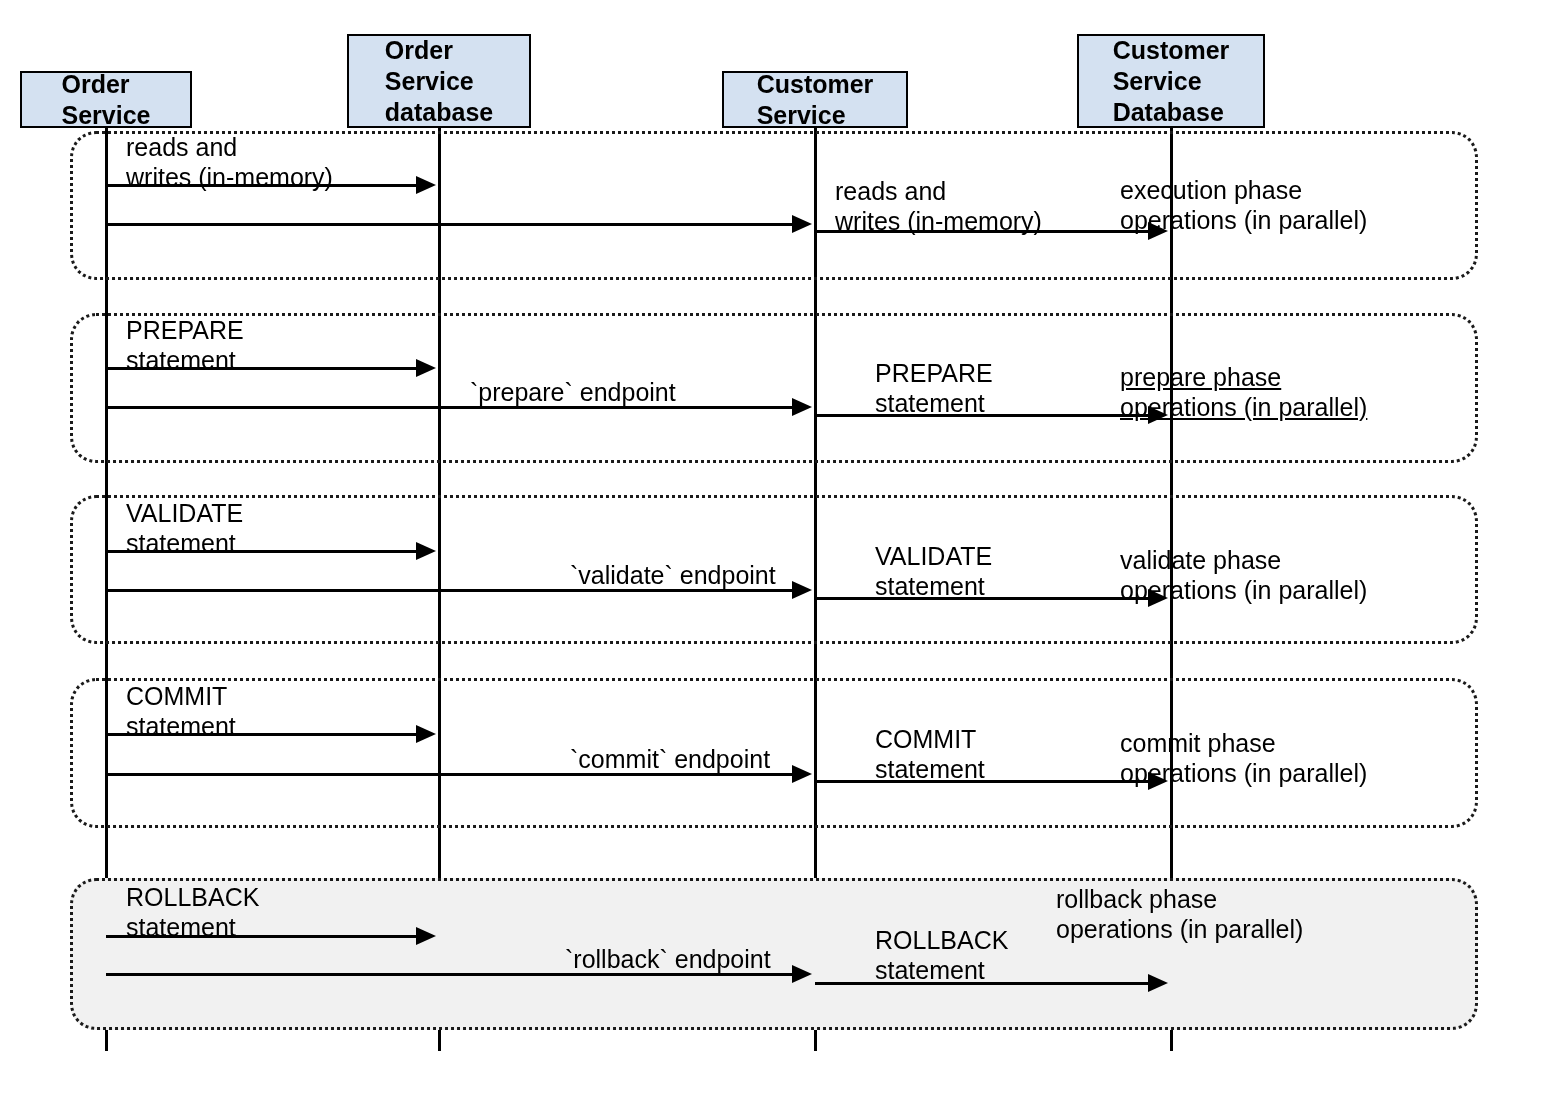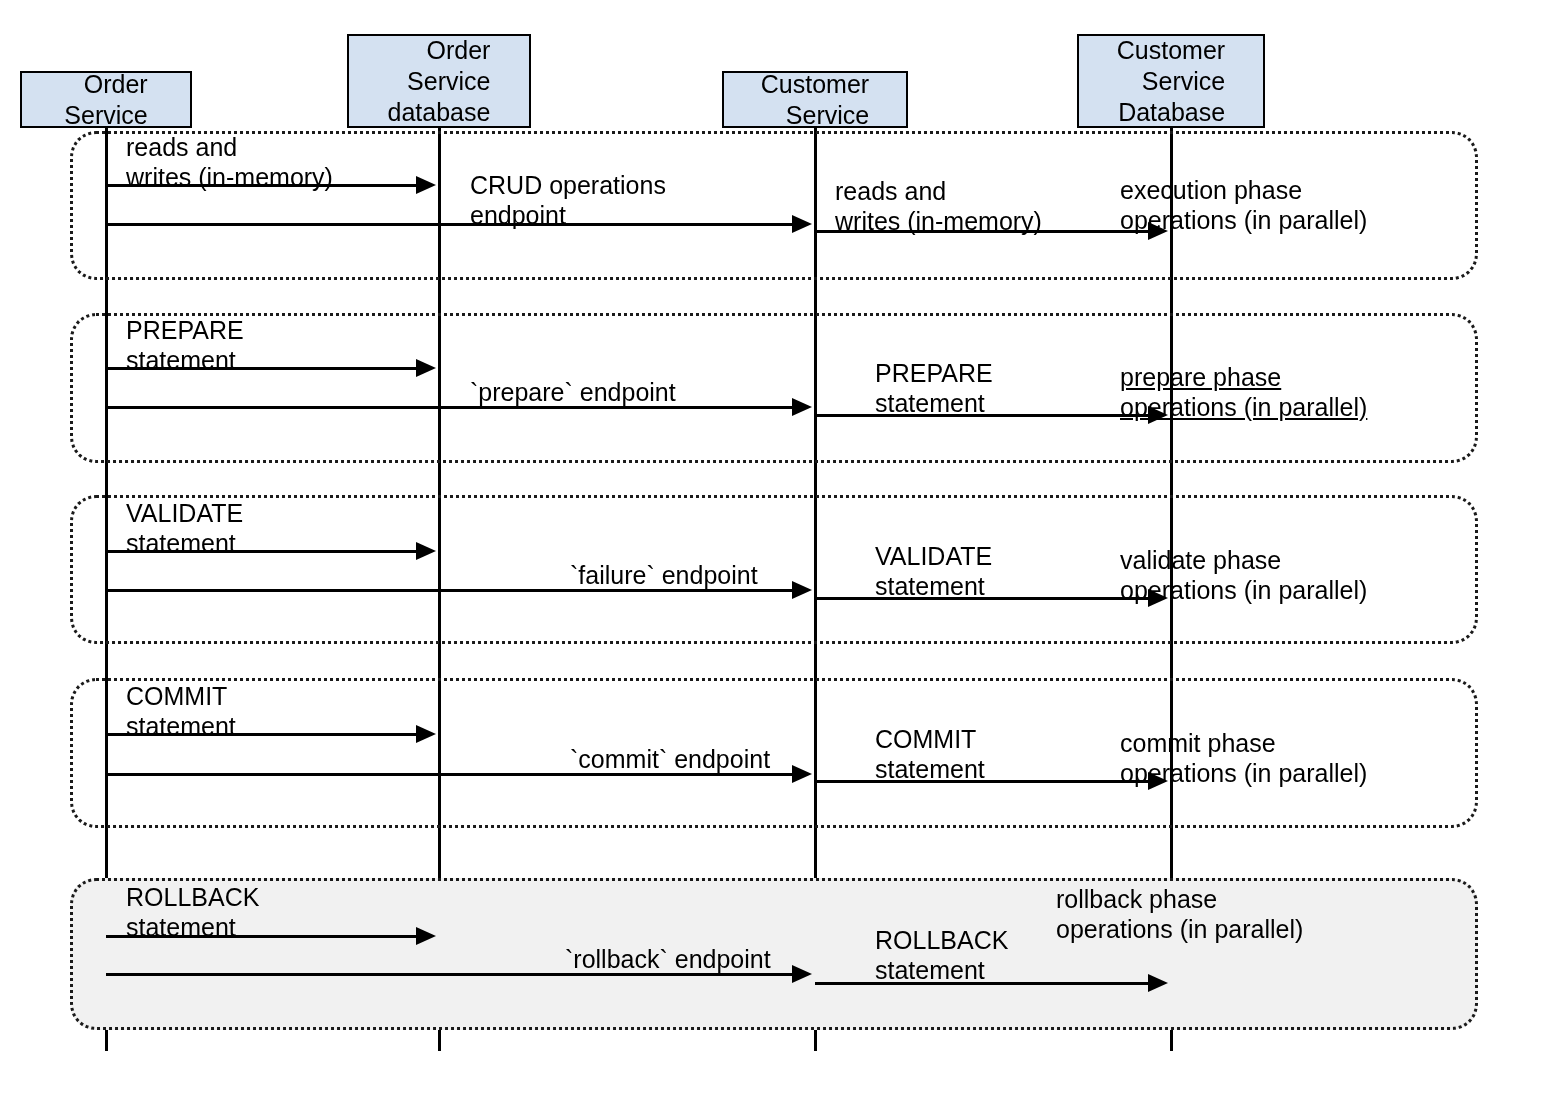--- a/index.html
+++ b/index.html
@@ -18,30 +18,31 @@
     background: #ffffff;
     overflow: hidden;
   }
 
   
   .participant {
     position: absolute;
     box-sizing: border-box;
     background: #d4e1f1;
     border: 2px solid #000000;
-    text-align: right;
+    text-align: left;
     font-size: 25px;
     line-height: 31px;
     color: #000000;
     display: flex;
     flex-direction: column;
     align-items: center;
     justify-content: center;
     padding: 2px 4px;
     white-space: pre-line;
+    font-weight: bold;
   }
 
   
   .lifeline {
     position: absolute;
     width: 3px;
     background: #000000;
   }
 
   
@@ -104,22 +105,20 @@
 Service</span></div>
     <div class="participant" style="left: 1077px; top: 34px; width: 188px; height: 94px;"><span>Customer
 Service
 Database</span></div>
     <div class="arrow-line" style="left: 106px; top: 184px; width: 316px;"></div>
     <div class="arrow-head" style="left: 416px; top: 176px;"></div>
     <div class="label left" style="left: 126px; top: 132px;">reads and
 writes (in-memory)</div>
     <div class="arrow-line" style="left: 106px; top: 223px; width: 692px;"></div>
     <div class="arrow-head" style="left: 792px; top: 215px;"></div>
-    <div class="label left" style="left: 470px; top: 170px;">CRUD operations
-endpoint</div>
     <div class="arrow-line" style="left: 815px; top: 230px; width: 339px;"></div>
     <div class="arrow-head" style="left: 1148px; top: 222px;"></div>
     <div class="label left" style="left: 835px; top: 176px;">reads and
 writes (in-memory)</div>
     <div class="label right" style="left: 1120px; top: 175px; width: 330px;">execution phase
 operations (in parallel)</div>
     <div class="arrow-line" style="left: 106px; top: 367px; width: 316px;"></div>
     <div class="arrow-head" style="left: 416px; top: 359px;"></div>
     <div class="label left" style="left: 126px; top: 315px;">PREPARE
 statement</div>
@@ -131,21 +130,21 @@
     <div class="label left" style="left: 875px; top: 358px;">PREPARE
 statement</div>
     <div class="label right" style="left: 1120px; top: 362px; width: 330px; text-decoration: underline;">prepare phase
 operations (in parallel)</div>
     <div class="arrow-line" style="left: 106px; top: 550px; width: 316px;"></div>
     <div class="arrow-head" style="left: 416px; top: 542px;"></div>
     <div class="label left" style="left: 126px; top: 498px;">VALIDATE
 statement</div>
     <div class="arrow-line" style="left: 106px; top: 589px; width: 692px;"></div>
     <div class="arrow-head" style="left: 792px; top: 581px;"></div>
-    <div class="label left" style="left: 570px; top: 560px;">`failure` endpoint</div>
+    <div class="label left" style="left: 570px; top: 560px;">`validate` endpoint</div>
     <div class="arrow-line" style="left: 815px; top: 597px; width: 339px;"></div>
     <div class="arrow-head" style="left: 1148px; top: 589px;"></div>
     <div class="label left" style="left: 875px; top: 541px;">VALIDATE
 statement</div>
     <div class="label right" style="left: 1120px; top: 545px; width: 330px;">validate phase
 operations (in parallel)</div>
     <div class="arrow-line" style="left: 106px; top: 733px; width: 316px;"></div>
     <div class="arrow-head" style="left: 416px; top: 725px;"></div>
     <div class="label left" style="left: 126px; top: 681px;">COMMIT
 statement</div>

